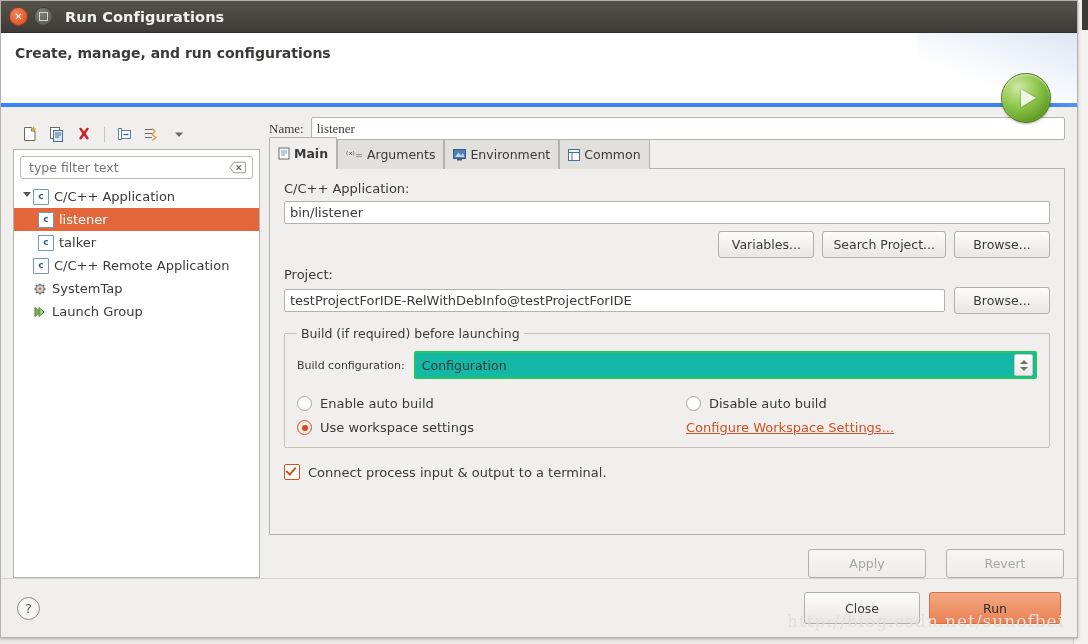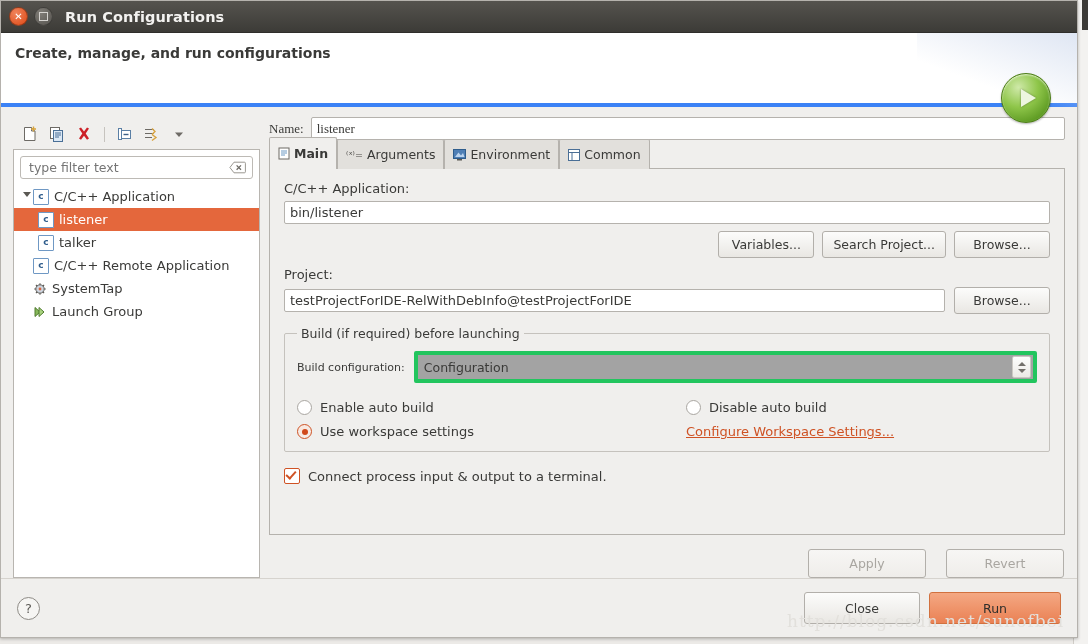--- a/index.html
+++ b/index.html
@@ -101,21 +101,21 @@
        background:linear-gradient(#fcfcfb,#e9e7e3);font-size:12.5px;color:#3a3a38;
        display:flex;align-items:center;justify-content:center;padding:0 10px;cursor:pointer;font-family:inherit;}
   .btn.disabled{color:#a9a6a1;background:linear-gradient(#f7f6f4,#efedea);}
   .proj-row{display:flex;gap:9px;align-items:center;}
   .proj-row .tin{flex:1;}
 
   fieldset.group{border:1px solid #c5c2bd;margin:12px 0 0 0;padding:10px 12px 12px 12px;border-radius:2px;}
   fieldset.group legend{font-size:12.5px;padding:0 4px;color:#3a3a38;}
   .cfg-row{display:flex;align-items:center;gap:9px;}
   .cfg-row .lbl2{font-size:11px;}
-  .combo{flex:1;height:24px;border:4px solid #22c55e;background:#a3a3a3;border-radius:2px;
+  .combo{flex:1;height:24px;border:2px solid #22c55e;background:#14b8a6;border-radius:2px;
     display:flex;align-items:center;justify-content:space-between;padding:0 2px 0 6px;font-size:12.5px;cursor:pointer;}
   .spin{width:17px;height:20px;border:1px solid #cbc8c3;border-radius:2px;background:linear-gradient(#fdfdfc,#eceae6);
     display:flex;flex-direction:column;align-items:center;justify-content:center;gap:3px;}
   .spin i{width:0;height:0;border-left:4px solid transparent;border-right:4px solid transparent;}
   .spin i.up{border-bottom:4px solid #73706b;}
   .spin i.dn{border-top:4px solid #73706b;}
 
   .radios{display:grid;grid-template-columns:389px auto;row-gap:9px;margin-top:17px;align-items:center;}
   .opt{display:flex;align-items:center;gap:8px;font-size:13px;cursor:pointer;}
   .radio{width:13px;height:13px;border-radius:50%;border:1px solid #a9a6a1;background:#fff;flex:0 0 13px;

